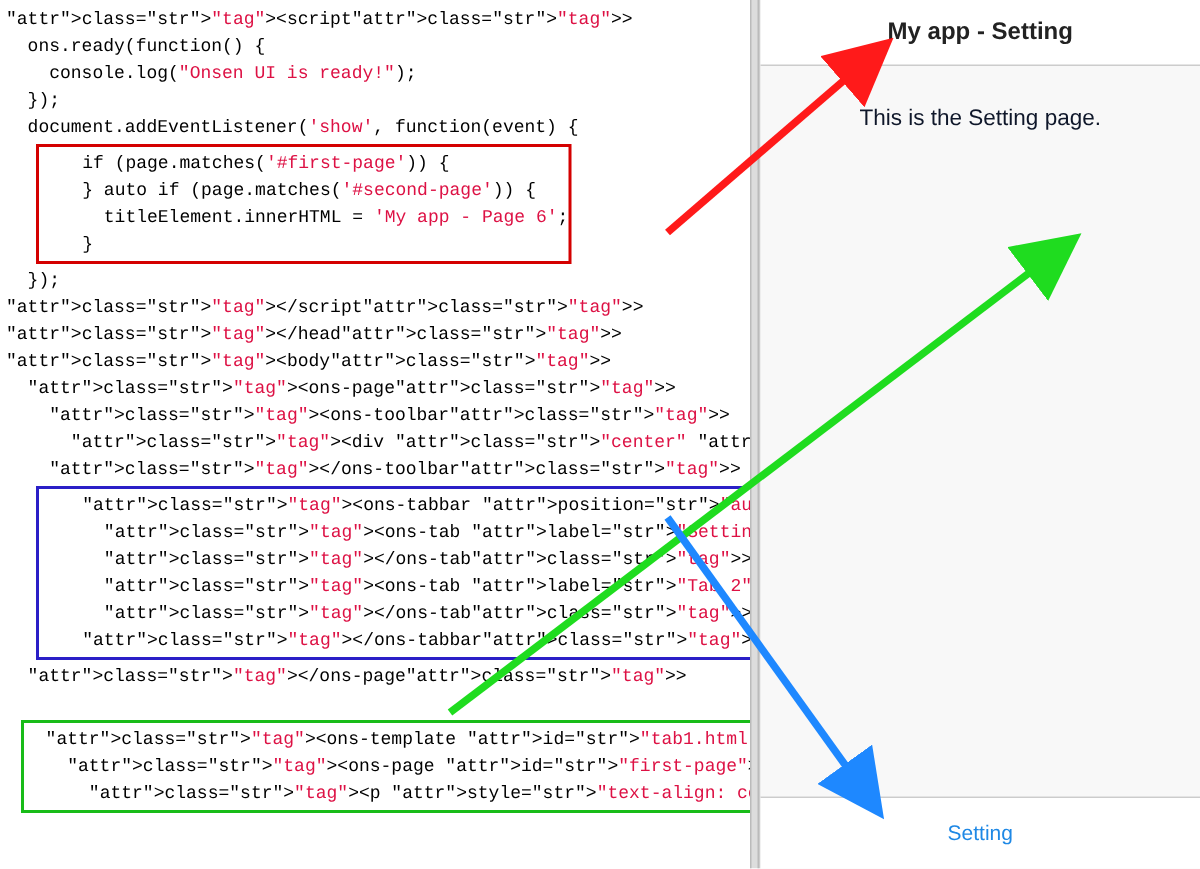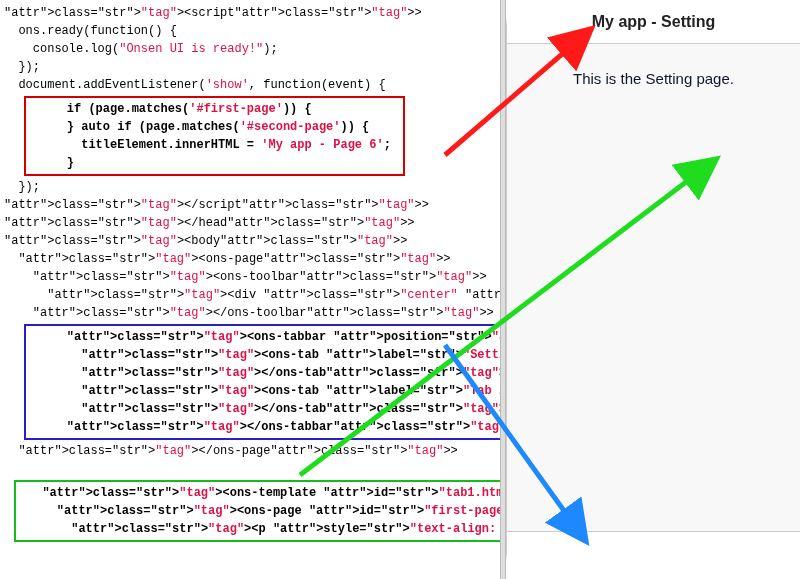--- a/index.html
+++ b/index.html
@@ -28,34 +28,32 @@
     border-left: 1px solid #bbb;
     border-right: 1px solid #bbb;
   }
   .preview-pane {
     flex: 1;
     height: 579px;
     background: #f8f8f8;
     display: flex;
     flex-direction: column;
     border-left: 1px solid #ccc;
-    border-radius: 26px;
   }
 
   
   .ln { white-space: pre; }
   .str  { color: #d14; }
   .kw   { color: #000000; }
 
   .annotation-box {
     border: 2px solid;
-    padding: 2px 12px;
+    padding: 2px 0;
     margin: 2px 0;
     display: inline-block;
-    font-weight: bold;
   }
   .box-red   { border-color: #d40000; }
   .box-blue  { border-color: #2a1fc7; }
   .box-green { border-color: #18bc18; }
 
   
   .toolbar {
     height: 44px;
     background: #fff;
     border-bottom: 1px solid #ccc;
@@ -160,20 +158,23 @@
 <div class="divider"></div>
 
 <div class="preview-pane">
   <div class="toolbar">
     <span>My app - Setting</span>
   </div>
   <div class="content">
     <span>This is the Setting page.</span>
   </div>
   <div class="tabbar">
+    <div class="tab active">
+      <span>Setting</span>
+    </div>
   </div>
 </div>
 
 <svg class="arrows">
   <defs>
     <marker id="ar-red" viewBox="0 0 12 12" refX="10" refY="6" markerWidth="9" markerHeight="9" orient="auto">
       <path d="M0,0 L12,6 L0,12 Z" fill="#ff1a1a"></path>
     </marker>
     <marker id="ar-green" viewBox="0 0 12 12" refX="10" refY="6" markerWidth="9" markerHeight="9" orient="auto">
       <path d="M0,0 L12,6 L0,12 Z" fill="#1fdc1f"></path>

